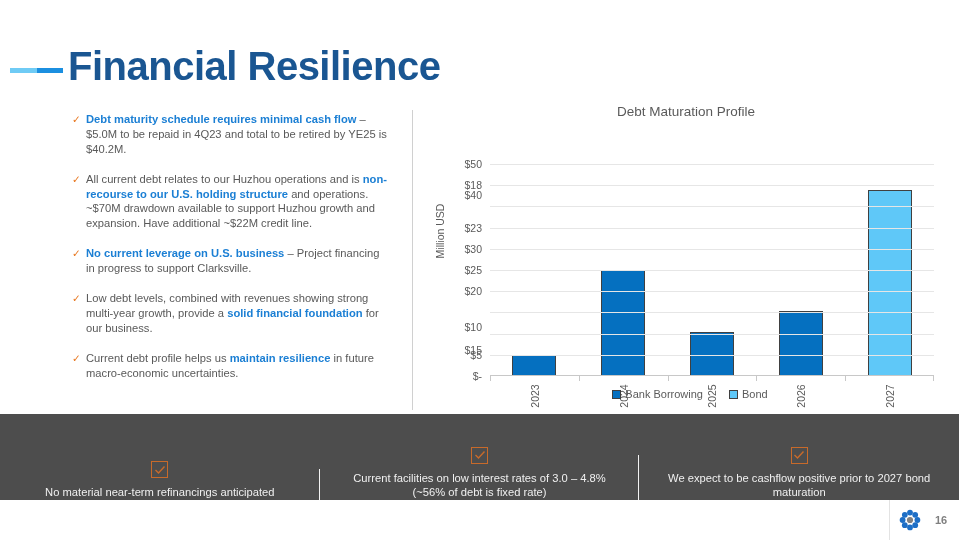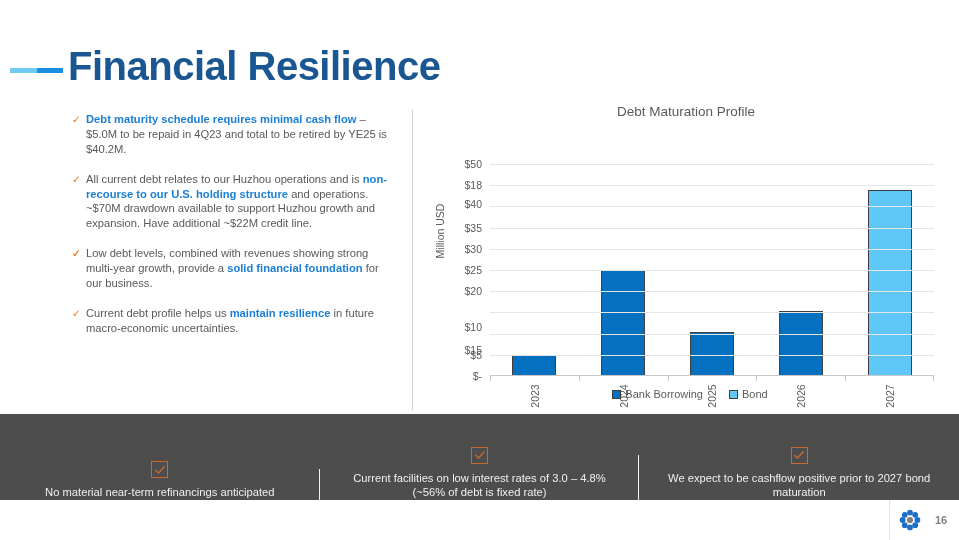--- a/index.html
+++ b/index.html
@@ -233,21 +233,21 @@
   <div class="accent-rule">
     <div class="seg-light"></div>
     <div class="seg-dark"></div>
   </div>
 
   <div class="page-title">Financial Resilience</div>
 
   <div class="bullets" id="bullet-list">
       <div class="bullet"><span class="tick">✓</span><span><b>Debt maturity schedule requires minimal cash flow</b><span> – $5.0M to be repaid in 4Q23 and total to be retired by YE25 is $40.2M.</span></span></div>
       <div class="bullet"><span class="tick">✓</span><span><span>All current debt relates to our Huzhou operations and is </span><b>non-recourse to our U.S. holding structure</b><span> and operations. ~$70M drawdown available to support Huzhou growth and expansion. Have additional ~$22M credit line.</span></span></div>
-      <div class="bullet"><span class="tick">✓</span></div>
+      <div class="bullet"><span class="tick">✓</span><span><b>No current leverage on U.S. business</b><span> – Project financing in progress to support Clarksville.</span></span></div>
       <div class="bullet"><span class="tick">✓</span><span><span>Low debt levels, combined with revenues showing strong multi-year growth, provide a </span><b>solid financial foundation</b><span> for our business.</span></span></div>
       <div class="bullet"><span class="tick">✓</span><span><span>Current debt profile helps us </span><b>maintain resilience</b><span> in future macro-economic uncertainties.</span></span></div>
     </div>
 
   <div class="divider-vert"></div>
 
   <div class="chart-wrap">
     <div class="chart-title">Debt Maturation Profile</div>
 
     <div class="chart-body">
@@ -276,23 +276,23 @@
               <div class="tickmark"></div>
               <div class="tickmark last"></div>
             </div>
           </div>
         <div class="axis-base"></div>
       <div class="gridline" style="top: 0px;"></div>
           <div class="ytick" style="top: 0px;">$50</div>
           <div class="gridline" style="top: 21.2px;"></div>
           <div class="ytick" style="top: 21.2px;">$18</div>
           <div class="gridline" style="top: 42.4px;"></div>
-          <div class="ytick" style="top: 40px; text-align: right;">$40</div>
+          <div class="ytick" style="top: 31px; text-align: right;">$40</div>
           <div class="gridline" style="top: 63.6px;"></div>
-          <div class="ytick" style="top: 63.6px;">$35</div>
+          <div class="ytick" style="top: 63.6px;">$23</div>
           <div class="gridline" style="top: 84.8px;"></div>
           <div class="ytick" style="top: 84.8px;">$30</div>
           <div class="gridline" style="top: 106px;"></div>
           <div class="ytick" style="top: 106px;">$25</div>
           <div class="gridline" style="top: 127.2px;"></div>
           <div class="ytick" style="top: 127.2px;">$20</div>
           <div class="gridline" style="top: 148.4px;"></div>
           <div class="ytick" style="top: 148.4px; margin-top: 38px;">$15</div>
           <div class="gridline" style="top: 169.6px;"></div>
           <div class="ytick" style="top: 163px;">$10</div>

